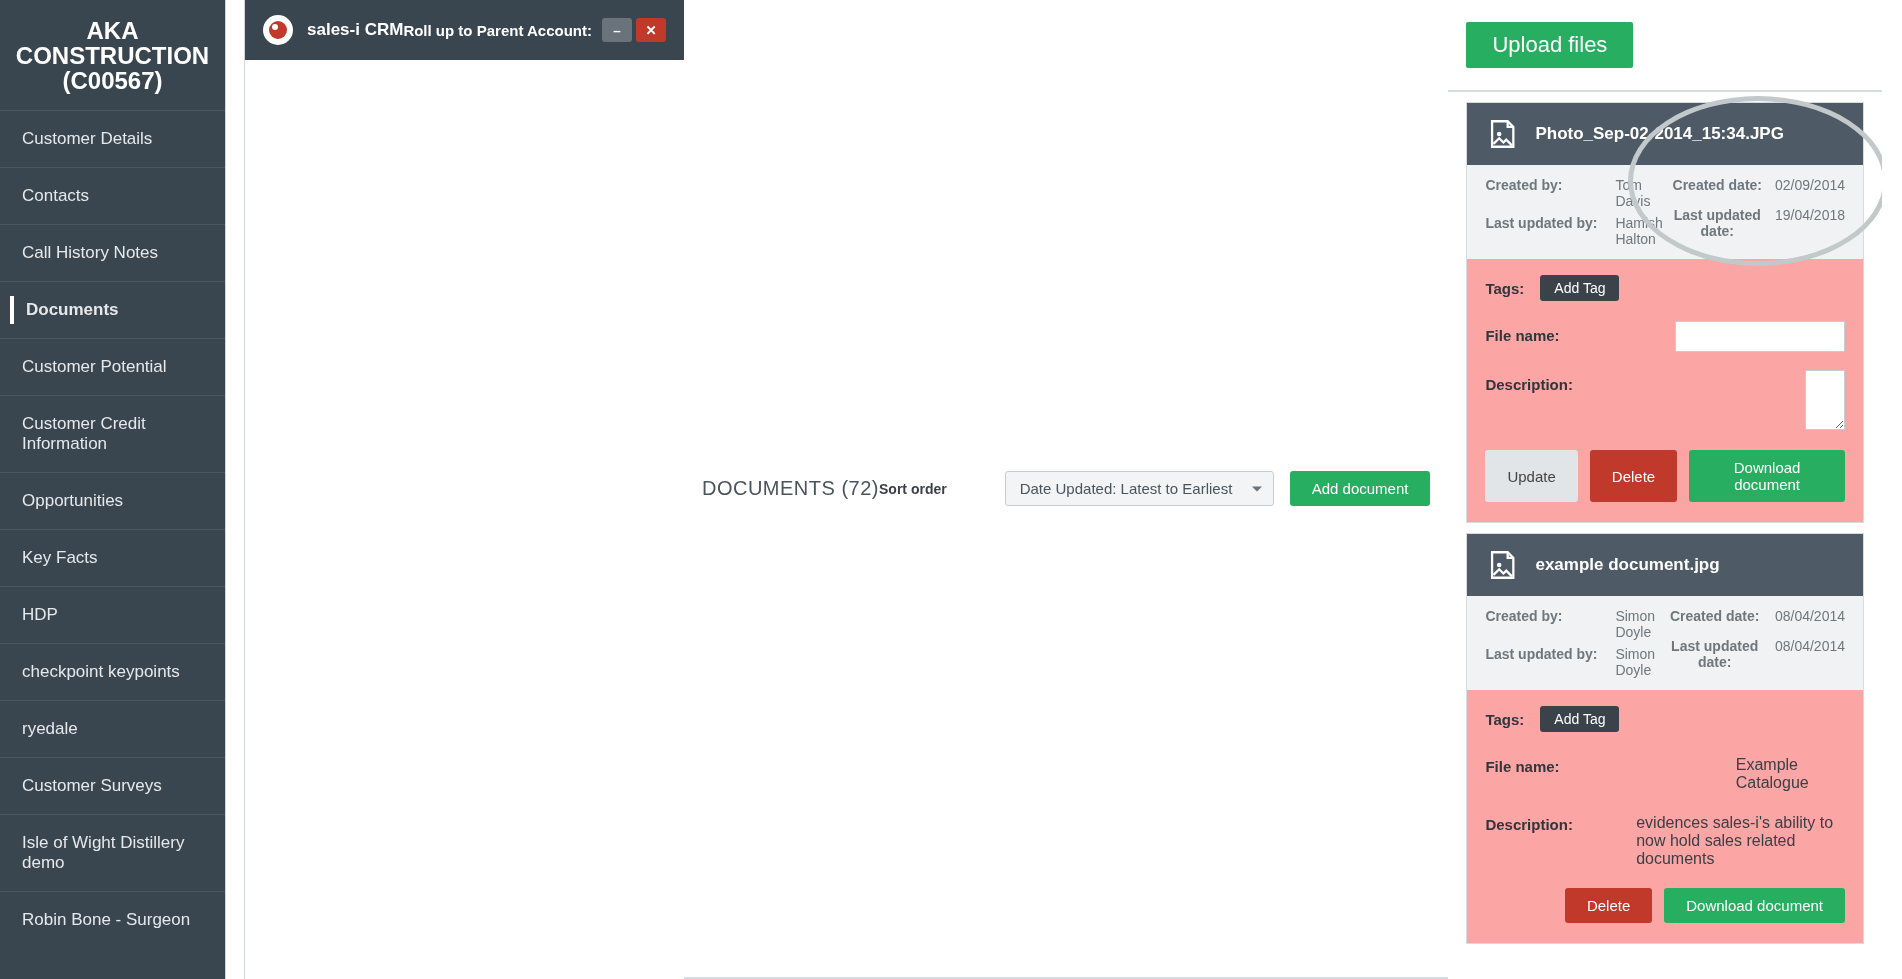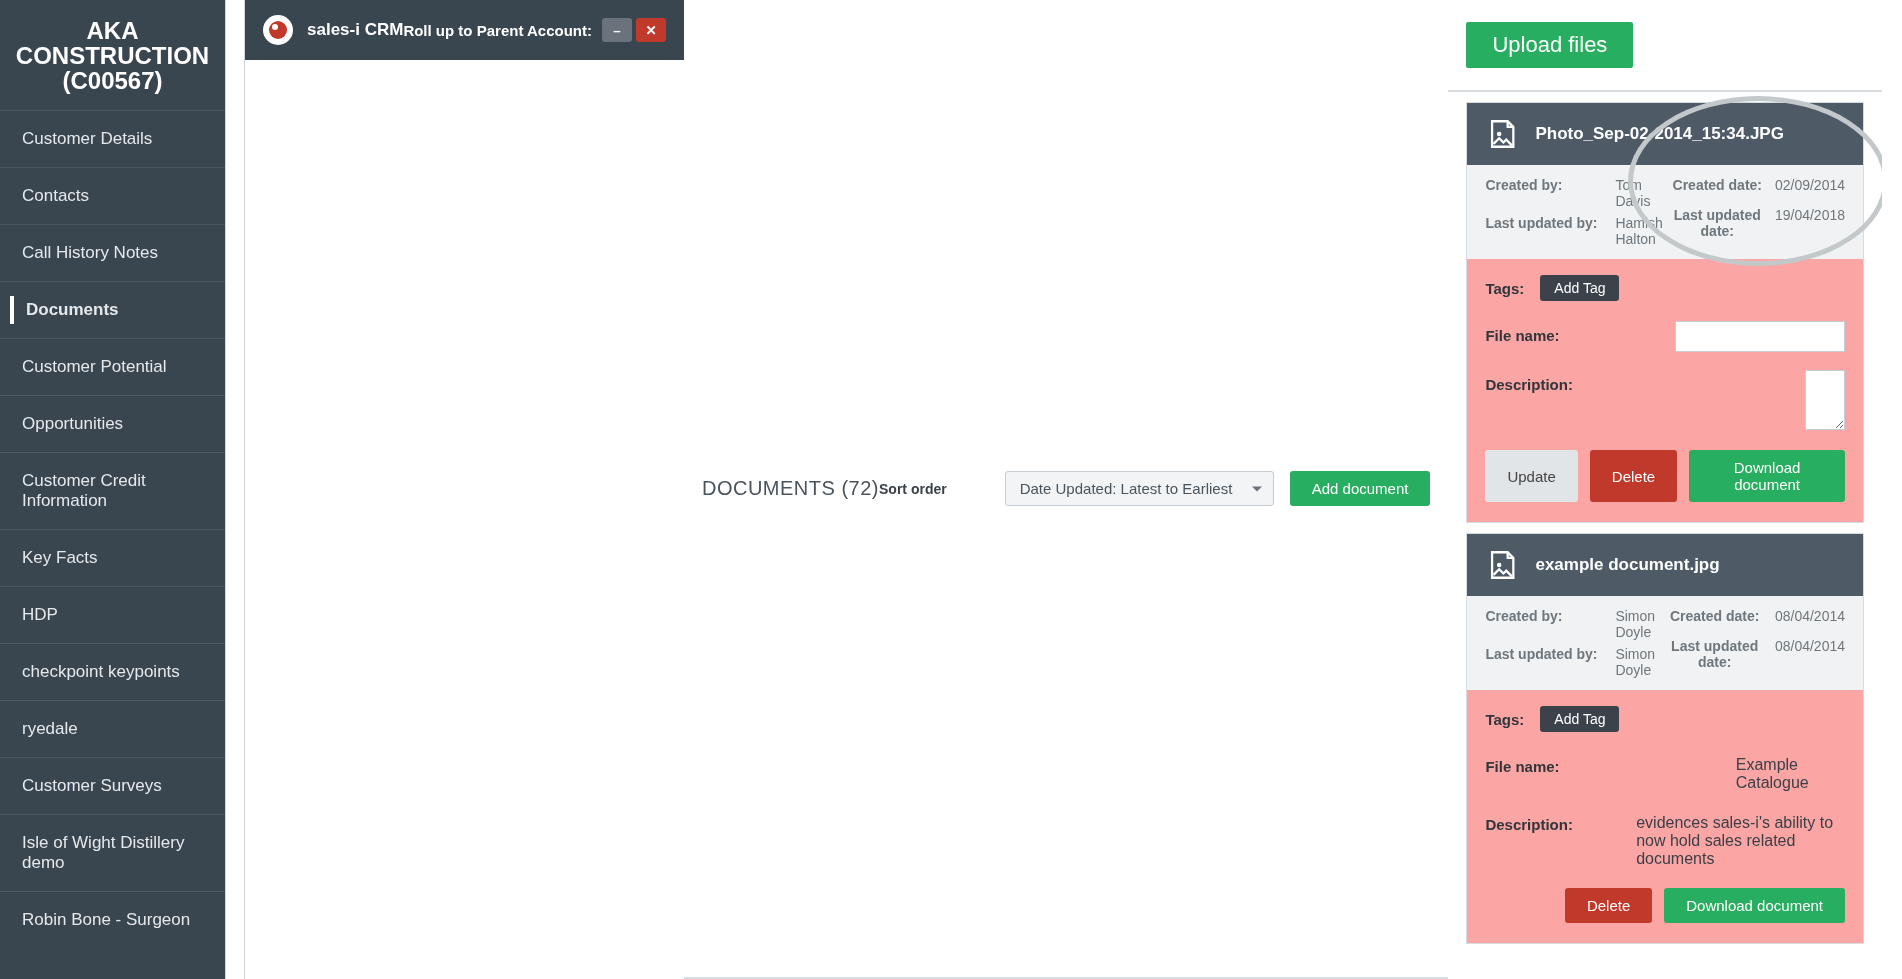--- a/index.html
+++ b/index.html
@@ -81,22 +81,22 @@
     <div>AKA</div>
     <div>CONSTRUCTION</div>
     <div>(C00567)</div>
   </div>
   <div id="sidebar-nav">
       <div class="sidebar-item">Customer Details</div>
       <div class="sidebar-item">Contacts</div>
       <div class="sidebar-item">Call History Notes</div>
       <div class="sidebar-item active">Documents</div>
       <div class="sidebar-item">Customer Potential</div>
+      <div class="sidebar-item">Customer Credit Information</div>
       <div class="sidebar-item">Opportunities</div>
-      <div class="sidebar-item">Customer Credit Information</div>
       <div class="sidebar-item">Key Facts</div>
       <div class="sidebar-item">HDP</div>
       <div class="sidebar-item">checkpoint keypoints</div>
       <div class="sidebar-item">ryedale</div>
       <div class="sidebar-item">Customer Surveys</div>
       <div class="sidebar-item">Isle of Wight Distillery demo</div>
       <div class="sidebar-item">Robin Bone - Surgeon</div>
     </div>
 </div>
 

